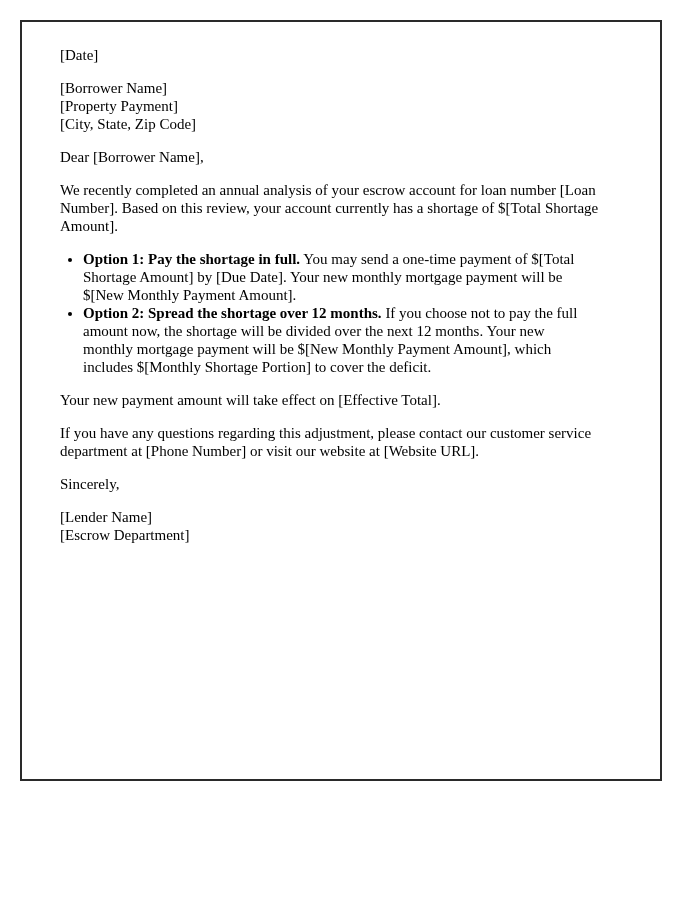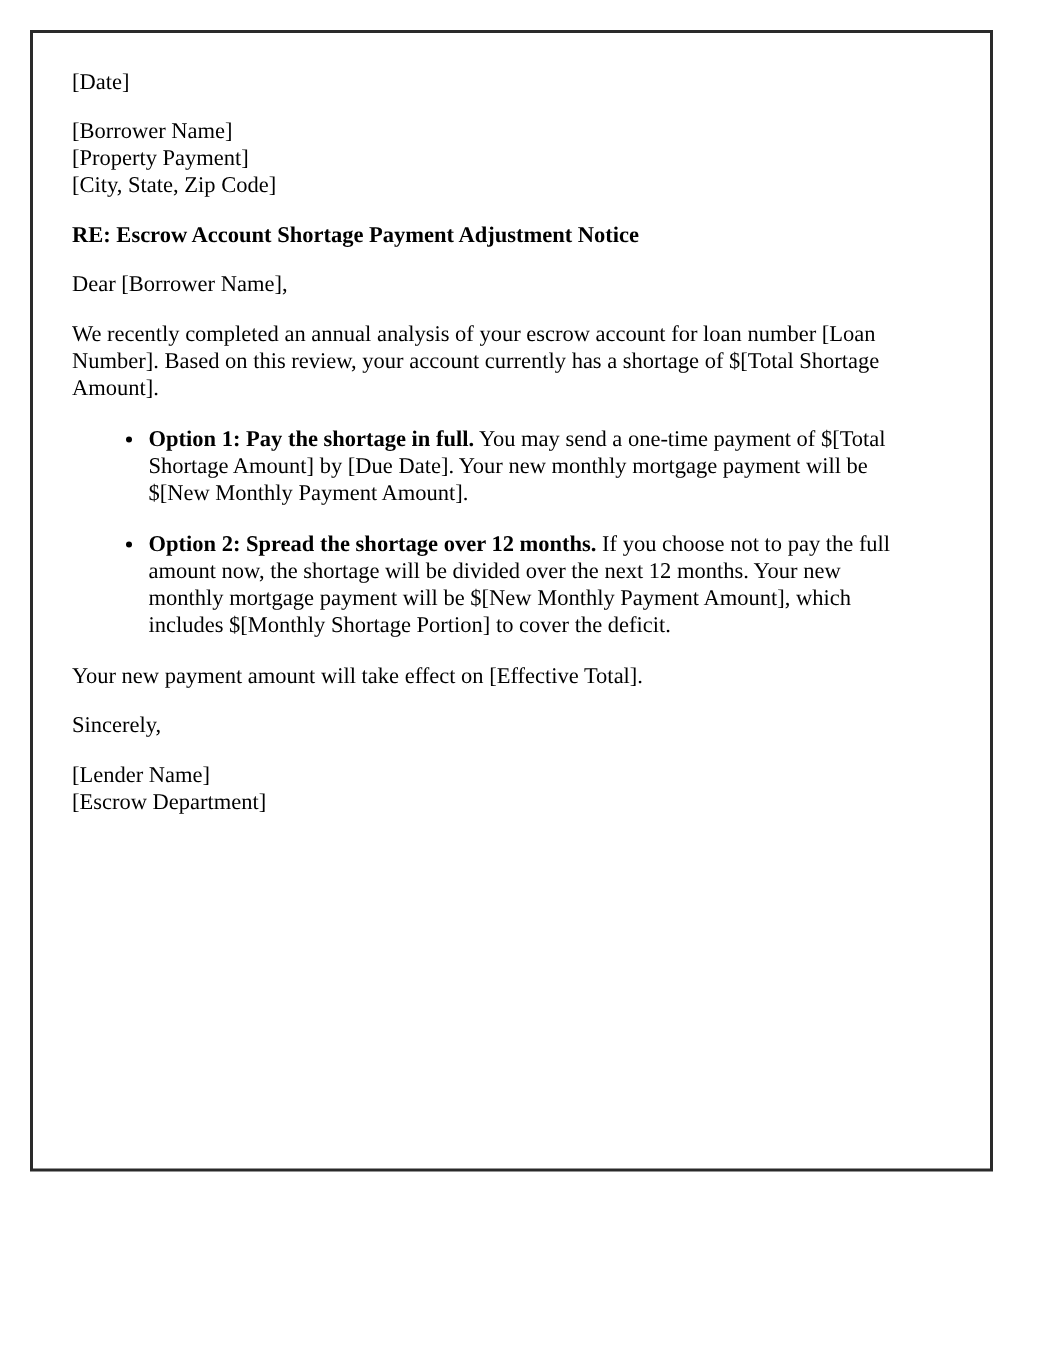--- a/index.html
+++ b/index.html
@@ -22,61 +22,62 @@
     height: 761px;
     box-sizing: border-box;
     border: 2px solid #2a2a2a;
     background: #ffffff;
     padding: 24px 24px 0 26px;
     font-size: 15px;
     line-height: 18px;
     overflow: hidden;
   }
   .letter-frame p {
-    margin: 15px 0;
+    margin: 15px 12px;
   }
   .letter-frame p:first-child {
     margin-top: 0;
   }
   .pre {
     white-space: pre-line;
   }
   .bold {
     font-weight: bold;
   }
   ul.options {
     margin: 15px 0;
     padding: 0 0 0 35px;
     list-style: disc outside;
   }
   ul.options li {
-    margin: 16px;
+    margin: 0;
     padding: 0;
     white-space: pre-line;
   }
 </style>
 </head>
 <body>
 
 <div class="letter-frame">
   <p class="pre">[Date]</p>
   <p class="pre">[Borrower Name]
 [Property Payment]
 [City, State, Zip Code]</p>
-  <p class="bold">RE: Escrow Account Shortage Payment Adjustment Notice</p>
   <p>Dear [Borrower Name],</p>
   <p class="pre">We recently completed an annual analysis of your escrow account for loan number [Loan
 Number]. Based on this review, your account currently has a shortage of $[Total Shortage
 Amount].</p>
   <ul class="options">
     <li><span class="bold">Option 1: Pay the shortage in full.</span><span> You may send a one-time payment of $[Total
 Shortage Amount] by [Due Date]. Your new monthly mortgage payment will be
 $[New Monthly Payment Amount].</span></li>
     <li><span class="bold">Option 2: Spread the shortage over 12 months.</span><span> If you choose not to pay the full
 amount now, the shortage will be divided over the next 12 months. Your new
 monthly mortgage payment will be $[New Monthly Payment Amount], which
 includes $[Monthly Shortage Portion] to cover the deficit.</span></li>
   </ul>
   <p>Your new payment amount will take effect on [Effective Total].</p>
+  <p class="pre">If you have any questions regarding this adjustment, please contact our customer service
+department at [Phone Number] or visit our website at [Website URL].</p>
   <p>Sincerely,</p>
   <p class="pre">[Lender Name]
 [Escrow Department]</p>
 </div>
 
 </body></html>

